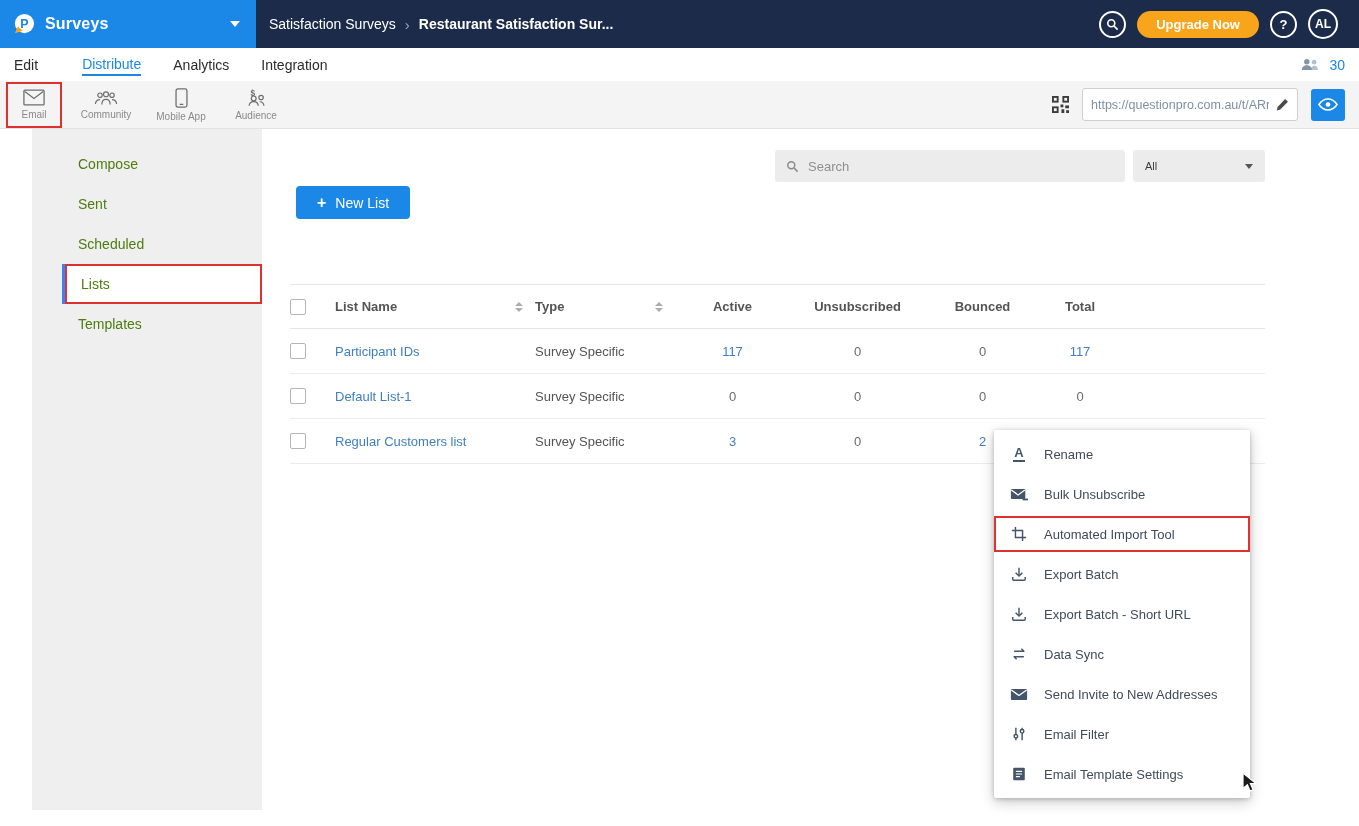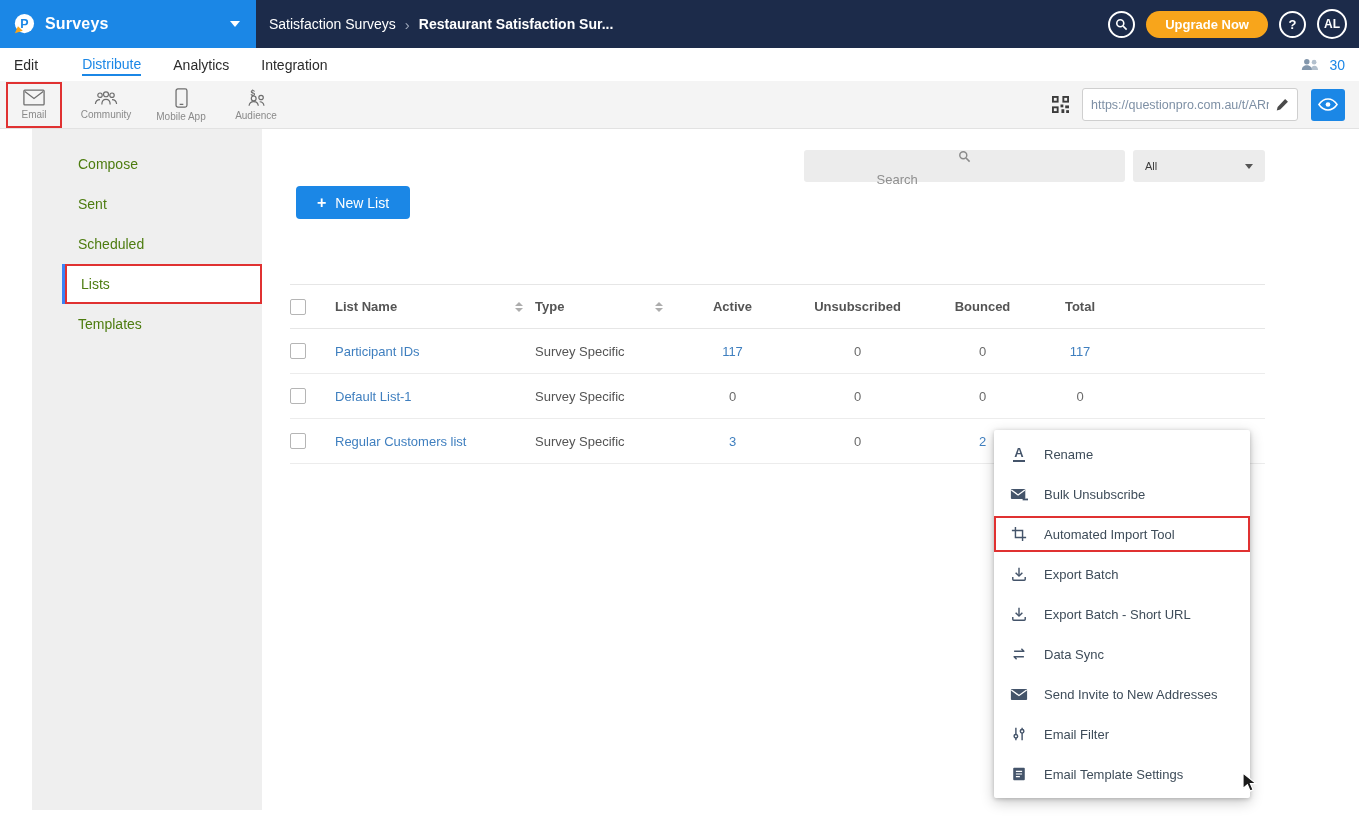--- a/index.html
+++ b/index.html
@@ -18,21 +18,21 @@
     width:256px; height:48px; background:#1B87E6; display:flex; align-items:center;
     padding:0 16px 0 12px; color:#fff; cursor:pointer; flex:0 0 auto;
   }
   .logo-mark { margin-right:10px; display:flex; }
   .product-name { font-size:16px; font-weight:700; letter-spacing:.2px; }
   .logo-caret { margin-left:auto; width:0; height:0; border-left:5px solid transparent;
     border-right:5px solid transparent; border-top:6px solid #fff; }
   .breadcrumb { display:flex; align-items:center; gap:9px; margin-left:13px; font-size:14px; color:#fff; }
   .crumb-sep { color:#9aa4b8; font-size:15px; }
   .crumb-current { font-weight:700; }
-  .topbar-right { margin-left:auto; display:flex; align-items:center; gap:11px; padding-right:12px; }
+  .topbar-right { margin-left:auto; display:flex; align-items:center; gap:11px; padding-right:21px; }
   .circle-btn {
     width:27px; height:27px; border:2px solid #fff; border-radius:50%; color:#fff;
     display:flex; align-items:center; justify-content:center; font-size:13px; font-weight:700; cursor:pointer;
   }
   .avatar-btn { width:30px; height:30px; font-size:12px; font-weight:700; }
   .upgrade-btn {
     background:#F8A51B; color:#fff; border:none; border-radius:14px; height:27px;
     padding:0 19px; font-size:13px; font-weight:700; font-family:inherit; cursor:pointer;
   }
 
@@ -61,22 +61,22 @@
 
   
   .content { display:flex; height:697px; background:#fff; }
   .sidebar { width:230px; margin-left:32px; background:#EFEFEF; height:681px; padding-top:15px; flex:0 0 auto; }
   .side-item { position:relative; height:40px; margin-left:30px; display:flex; align-items:center;
     padding-left:16px; font-size:14px; color:#4d7c0f; cursor:pointer; }
   .side-item.active { background:#fff; border-left:3px solid #3b82f6; }
   .main { flex:1; padding:21px 94px 0 28px; }
 
   .controls-row { display:flex; justify-content:flex-end; align-items:center; gap:8px; }
-  .search-box { width:321px; height:32px; background:#ECECEC; border-radius:3px;
-    display:flex; align-items:center; padding:0 11px; gap:9px;flex-direction:column; }
+  .search-box { width:350px; height:32px; background:#ECECEC; border-radius:3px;
+    display:flex; align-items:center; padding:0 11px; gap:9px; }
   .search-input { border:none; background:transparent; outline:none; font-size:13px;
     color:#545454; flex:1; min-width:0; font-family:inherit; }
   .search-input::placeholder { color:#8f8f8f; }
   .filter-dd { width:132px; height:32px; background:#ECECEC; border-radius:3px;
     display:flex; align-items:center; padding:0 12px; font-size:11px; color:#3c3c3c; cursor:pointer; }
   .dd-caret { margin-left:auto; width:0; height:0; border-left:4px solid transparent;
     border-right:4px solid transparent; border-top:5px solid #555; }
 
   .new-list-btn { margin:4px 0 0 6px; background:#1B87E6; color:#fff; border:none; border-radius:4px;
     height:33px; padding:0 21px; font-size:14px; display:flex; align-items:center; gap:9px;

